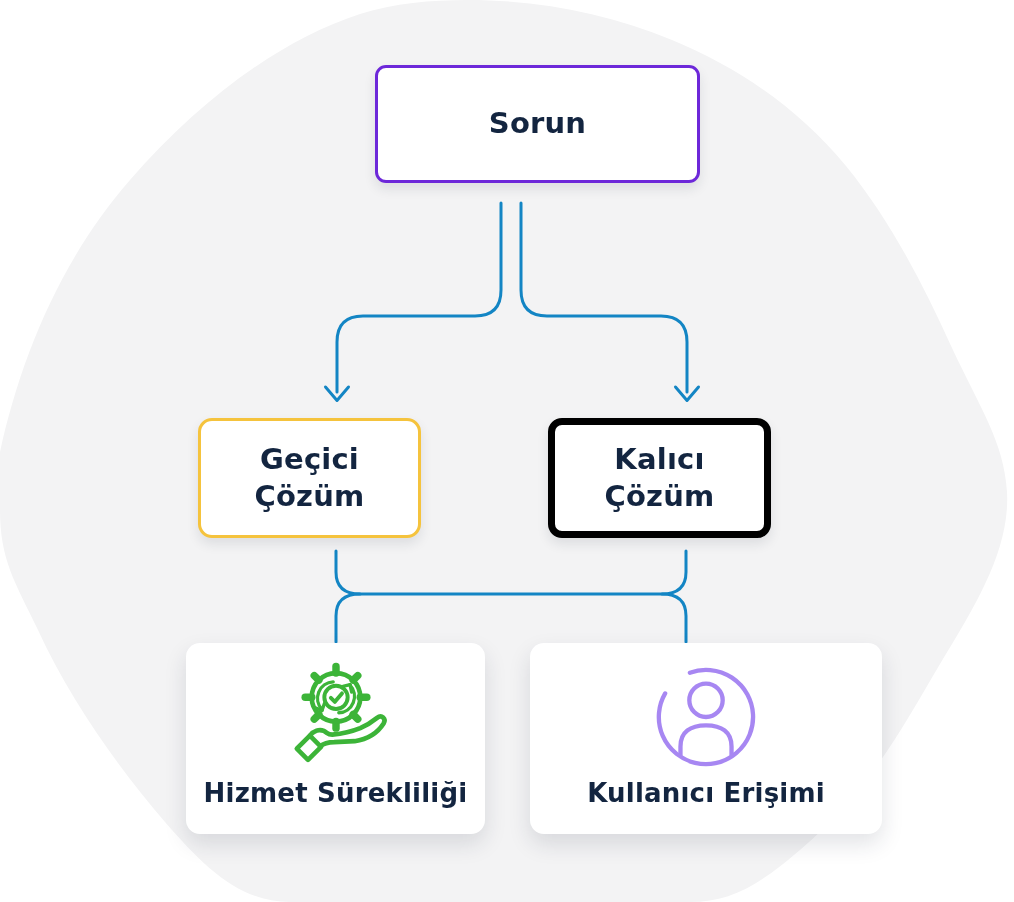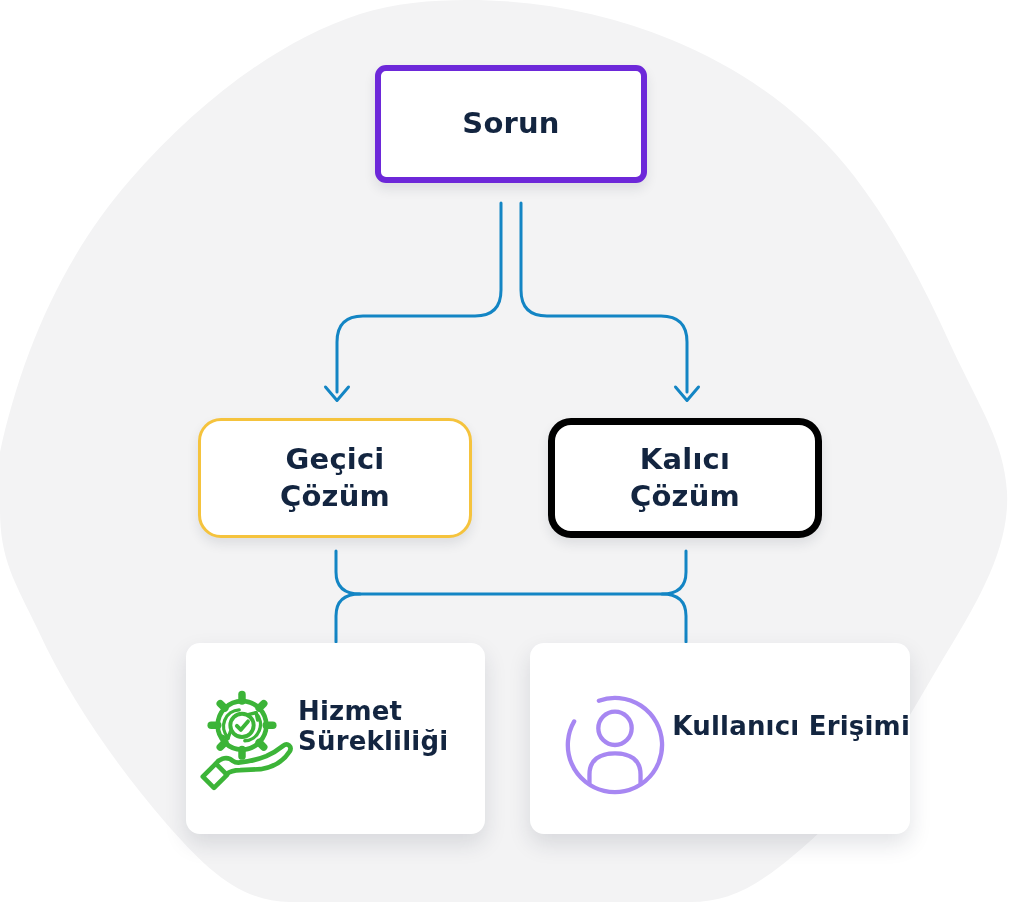--- a/index.html
+++ b/index.html
@@ -15,39 +15,39 @@
   .node{
     position:absolute;
     background:#ffffff;
     display:flex;align-items:center;justify-content:center;
     text-align:center;
     color:#132540;
     box-sizing:border-box;
   }
   .node .ttl{font-weight:bold;font-size:29px;line-height:1.28;letter-spacing:.2px;}
   .root-node{
-    left:375px;top:65px;width:272px;height:118px;
-    border:6px solid #6d28d9;border-radius:11px;
+    left:375px;top:65px;width:325px;height:118px;
+    border:3px solid #6d28d9;border-radius:11px;
     box-shadow:0 6px 12px rgba(30,40,60,.10);
   }
   .branch-node{
-    top:418px;width:274px;height:120px;
-    border-radius:23px;
+    top:418px;width:223px;height:120px;
+    border-radius:14px;
     box-shadow:0 6px 12px rgba(30,40,60,.10);
   }
   .branch-temporary{left:198px;border:3px solid #f5c33d;}
   .branch-permanent{left:548px;border:7px solid #000000;}
   .card{
     position:absolute;top:643px;height:191px;
     background:#ffffff;border-radius:14px;
     box-shadow:0 10px 22px rgba(30,40,60,.13);
-    display:flex;flex-direction:row;align-items:center;justify-content:flex-end;
+    display:flex;flex-direction:column;align-items:center;justify-content:flex-end;
   }
   .card-left{left:186px;width:299px;}
-  .card-right{left:530px;width:352px;padding-left:28px;}
+  .card-right{left:530px;width:352px;}
   .card .icon-wrap{flex:1;display:flex;align-items:center;justify-content:center;padding-top:10px;}
   .card .card-label{
     font-size:26px;font-weight:600;color:#132540;
     margin-bottom:26px;letter-spacing:.2px;
   }
 </style>
 </head>
 <body>
 
 <div class="canvas">

